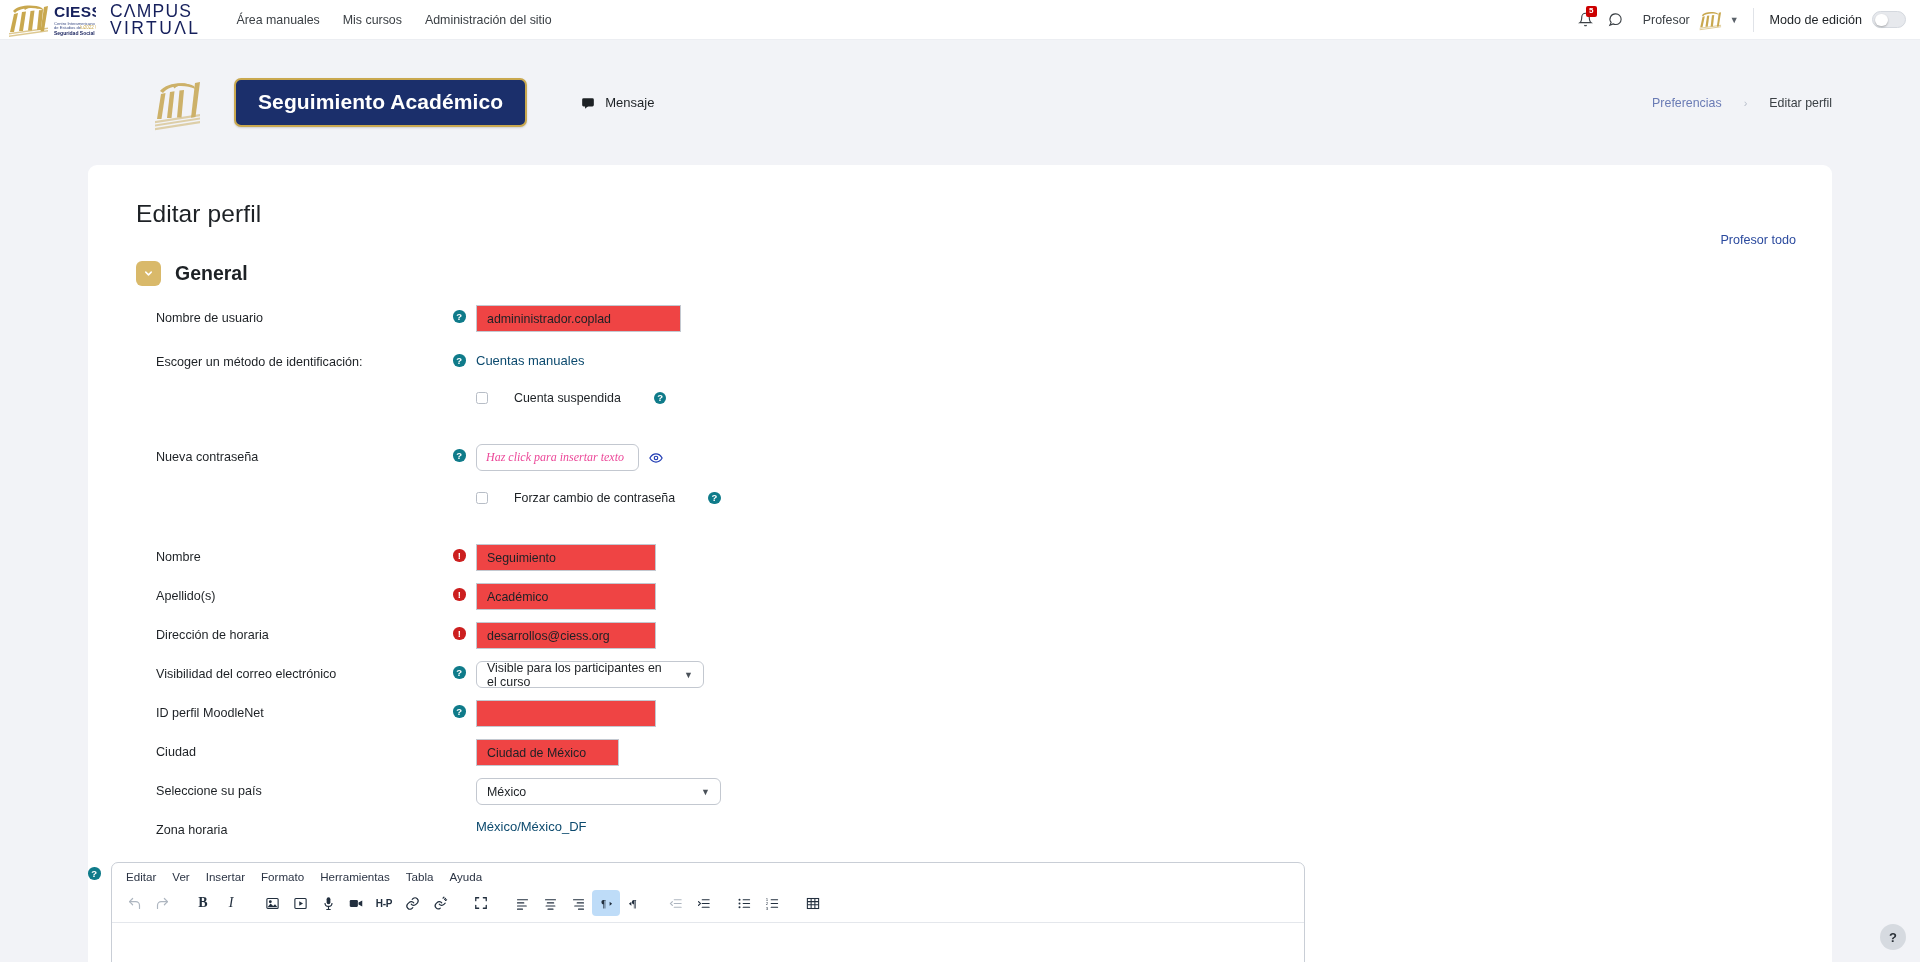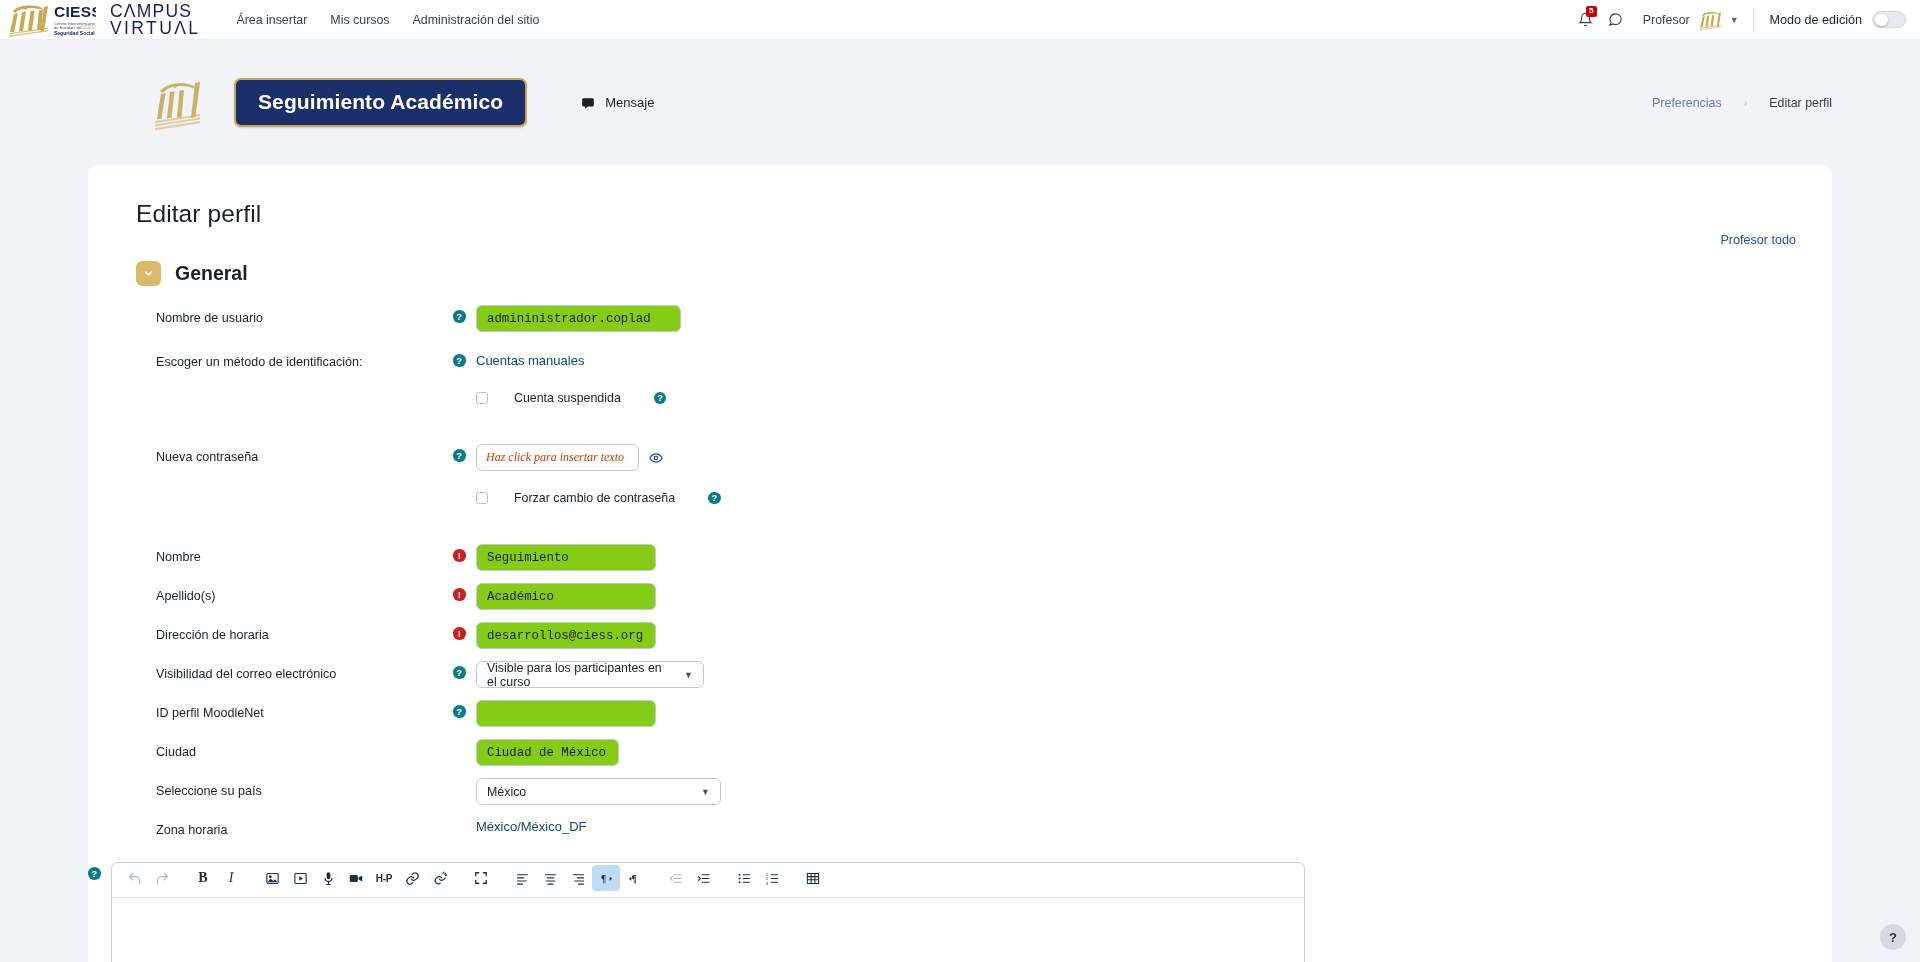--- a/index.html
+++ b/index.html
@@ -229,46 +229,46 @@
     color: #fff;
     font-size: 9.5px;
     font-weight: 700;
     display: flex; align-items: center; justify-content: center;
     line-height: 1;
   }
 
   input.ti {
     height: 27px;
     border: 1px solid #c3c8d0;
-    border-radius: 6px;
+    border-radius: 0;
     padding: 0 10px;
     font-size: 12.4px;
     color: #1d2125;
-    font-family: Liberation Mono, monospace;
-    background: #84cc16;
+    font-family: Liberation Sans, sans-serif;
+    background: #ef4444;
     outline: none;
   }
   input.ti::placeholder { color: #8a9099; }
   .w-sm { width: 143px; }
   .w-md { width: 205px; }
   .w-lg { width: 180px; }
 
   .plaintext { font-size: 13px; color: #0c4a6e; padding-top: 6px; }
 
   .pw-field {
     width: 163px; height: 27px;
     border: 1px solid #c3c8d0; border-radius: 6px;
     background: #fff;
     display: flex; align-items: center;
     padding: 0 9px;
     gap: 6px;
     cursor: text;
   }
   .pw-ph {
-    font-size: 12px; font-style: italic; color: #c2410c;
+    font-size: 12px; font-style: italic; color: #ec4899;
     font-family: "Liberation Serif", serif;
     white-space: nowrap;
   }
   .pw-eye { margin-left: 10px; color: #1f3bb3; display:flex; align-items:center; cursor:pointer; }
 
   .chk-row { display: flex; align-items: center; gap: 26px; padding-top: 2px; }
   .chk {
     width: 12px; height: 12px;
     border: 1px solid #b7bdc6; border-radius: 2.5px;
     background: #fff; cursor: pointer;
@@ -374,21 +374,21 @@
       <text x="50" y="32.6" font-family="Liberation Sans, sans-serif" font-size="5" font-weight="700" fill="#16205c">Seguridad Social</text>
     </svg>
 
     <div class="campus-virtual">
       <div class="cv-line1">CΛMPUS</div>
       <div class="cv-line2">VIRTUΛL</div>
     </div>
   </div>
 
   <nav class="nav-links">
-    <a href="#">Área insertar</a>
+    <a href="#">Área manuales</a>
     <a href="#">Mis cursos</a>
     <a href="#">Administración del sitio</a>
   </nav>
 
   <div class="nav-right">
 
     <div class="nav-icon-btn">
       <svg width="15" height="15" viewBox="0 0 24 24" fill="none" stroke="#3b4045" stroke-width="1.8">
         <path d="M18 8a6 6 0 1 0-12 0c0 7-3 9-3 9h18s-3-2-3-9"></path>
         <path d="M13.7 21a2 2 0 0 1-3.4 0"></path>
@@ -628,20 +628,29 @@
       </div>
     </div>
 
     <div class="row">
       <div class="row-hint">
           <span class="help-icon">?</span>
         </div>
       <div class="row-field">
         <div class="editor">
 
+          <div class="ed-menubar">
+            <div class="ed-menu-item">Editar</div>
+            <div class="ed-menu-item">Ver</div>
+            <div class="ed-menu-item">Insertar</div>
+            <div class="ed-menu-item">Formato</div>
+            <div class="ed-menu-item">Herramientas</div>
+            <div class="ed-menu-item">Tabla</div>
+            <div class="ed-menu-item">Ayuda</div>
+          </div>
 
           <div class="ed-toolbar">
             <div class="tb dim">
               <svg width="15" height="15" viewBox="0 0 24 24" fill="none" stroke="currentColor" stroke-width="1.9" stroke-linecap="round" stroke-linejoin="round">
                   <polyline points="9 14 4 9 9 4"></polyline>
                   <path d="M20 20v-5a6 6 0 0 0-6-6H4"></path>
                 </svg>
             </div>
             <div class="tb dim">
               <svg width="15" height="15" viewBox="0 0 24 24" fill="none" stroke="currentColor" stroke-width="1.9" stroke-linecap="round" stroke-linejoin="round">

